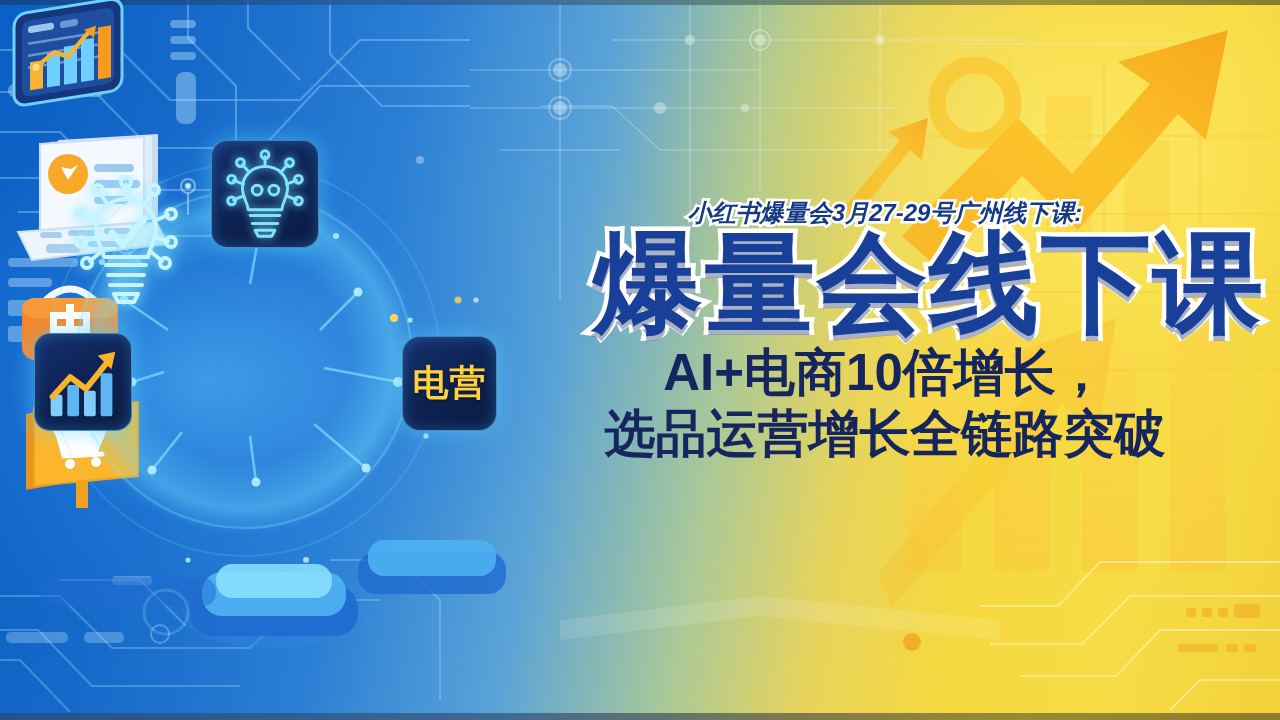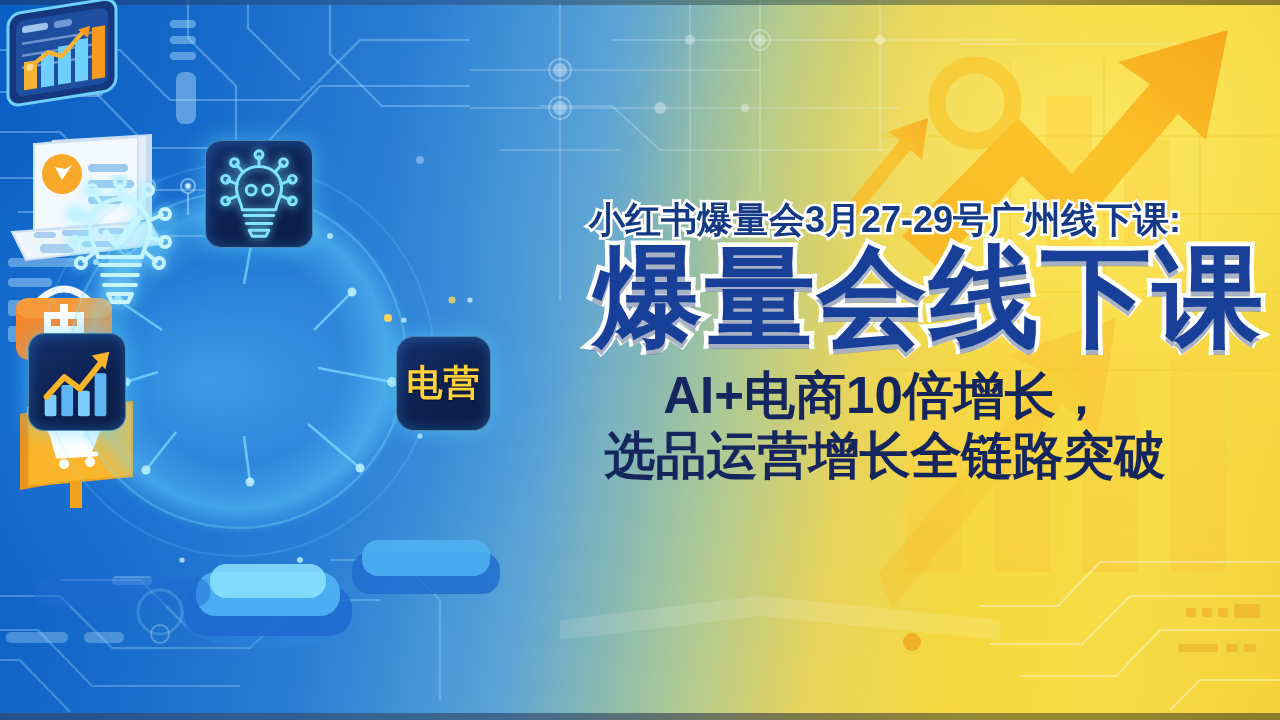--- a/index.html
+++ b/index.html
@@ -35,21 +35,21 @@
 
   
   .bottom-strip { position:absolute; left:0; bottom:0; width:100%; height:7px;
     background:linear-gradient(90deg,#2a4d80 0%, #3b5f85 40%, #6c6a4a 62%, #8a7b30 80%, #7a6c28 100%); opacity:.85; }
   .top-strip { position:absolute; left:0; top:0; width:100%; height:5px;
     background:linear-gradient(90deg,#13407e 0%, #2b5e9c 35%, #5b7a6a 60%, #8a8136 80%, #6e6424 100%); opacity:.8; }
 
   svg.deco { position:absolute; inset:0; width:1280px; height:720px; }
 
   
-  #cluster { position:absolute; left:0; top:0; width:520px; height:596px; }
+  #cluster { position:absolute; left:6px; top:0; width:520px; height:596px; }
 
   .nodebox {
     position:absolute; border-radius:16px;
     background:linear-gradient(150deg,#15306e 0%, #0d2150 55%, #0b1c45 100%);
     box-shadow:0 0 22px rgba(90,210,255,.55), inset 0 0 14px rgba(60,170,255,.35);
     border:1.5px solid rgba(120,220,255,.55);
     display:flex; align-items:center; justify-content:center;
   }
 
   
@@ -68,40 +68,41 @@
   #laptop     { left:48px; top:445px; width:170px; height:150px; background:none; border:none; box-shadow:none; }
   
   #sign       { left:205px; top:478px; width:128px; height:120px; background:none; border:none; box-shadow:none; }
   
   #cartmon    { left:348px; top:452px; width:150px; height:140px; background:none; border:none; box-shadow:none; }
 
   
   #textblock { position:absolute; left:505px; top:200px; width:760px; }
 
   .kicker {
-    font-size:36px; font-weight:bold; color:#143a86; letter-spacing:0px;
+    font-size:24px; font-weight:bold; color:#143a86; letter-spacing:0px;
     text-align:center; line-height:1.1;
     -webkit-text-stroke:5px #ffffff; paint-order:stroke fill;
     font-family:"Liberation Sans",sans-serif;
     white-space:nowrap;
+    font-style:italic;
   }
   .headline {
     font-size:110px; font-weight:bold; color:#194099; letter-spacing:2px;
     text-align:right; line-height:1.0; margin-top:2px;
     -webkit-text-stroke:9px #ffffff; paint-order:stroke fill;
     text-shadow:0 5px 0 rgba(10,35,90,.35);
     font-family:"Liberation Sans",sans-serif;
     white-space:nowrap;
   }
   .sub1, .sub2 {
     font-size:51px; font-weight:bold; color:#15265e; text-align:center;
     line-height:1.18; letter-spacing:0px;
     font-family:"Liberation Sans",sans-serif; white-space:nowrap;
   }
-  .sub1 { margin-top:14px; }
+  .sub1 { margin-top:5px; }
 </style>
 </head>
 <body>
 
 <div id="banner">
 
   <div class="bg-layer">
     <div class="blue-glow"></div>
     <div class="yellow-glow"></div>
 

